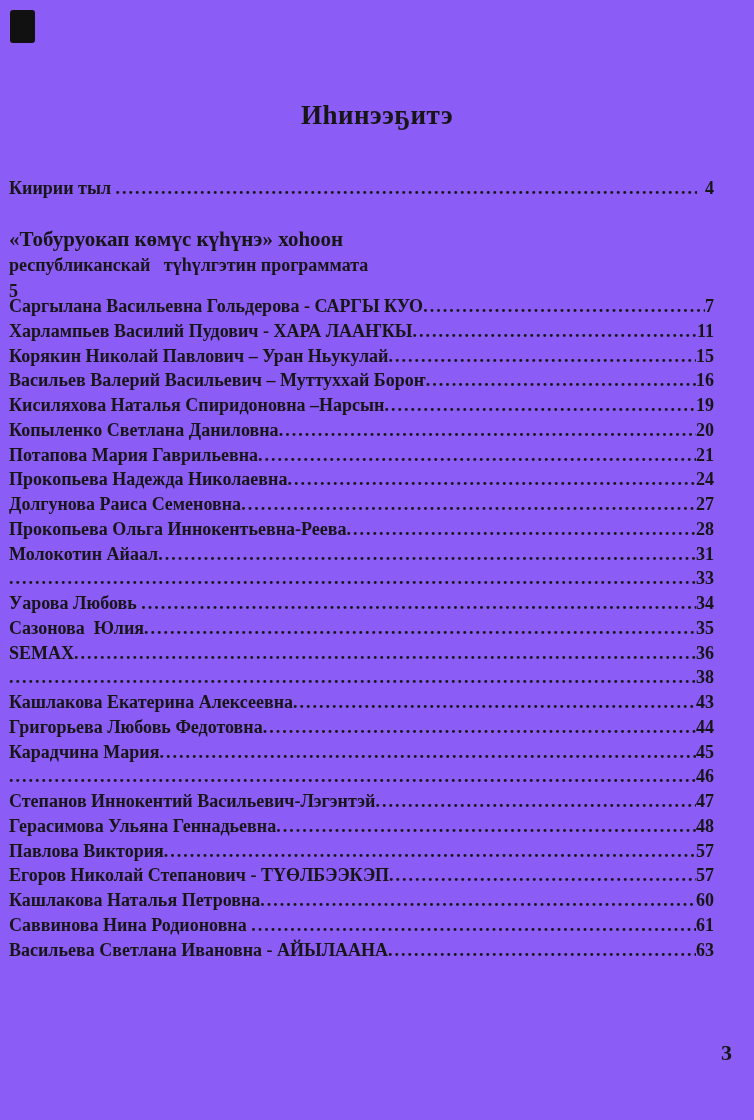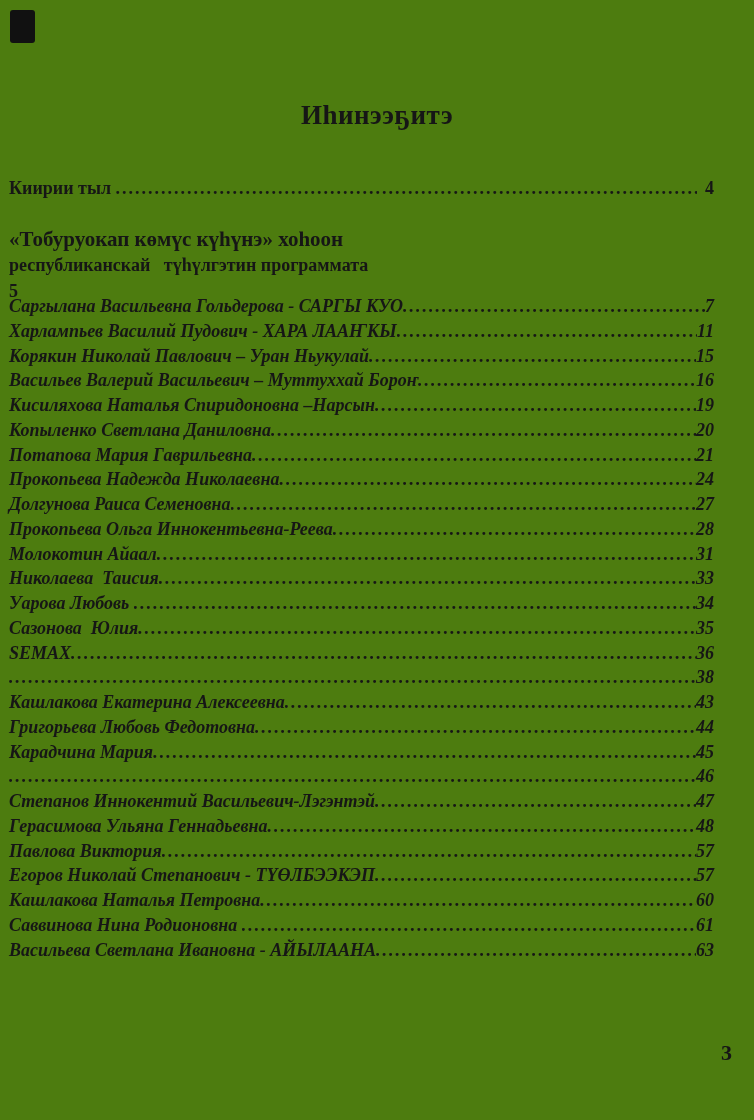--- a/index.html
+++ b/index.html
@@ -5,21 +5,21 @@
   html, body {
     margin: 0;
     padding: 0;
     background: #e9e9e9;
   }
   .page {
     position: relative;
     width: 754px;
     height: 1120px;
     margin: 0 auto;
-    background: #4d7c0f;
+    background: #8b5cf6;
     color: #161616;
     font-family: "Liberation Serif", "DejaVu Serif", serif;
     font-weight: 700;
     overflow: hidden;
   }
   .corner-mark {
     position: absolute;
     top: 10px;
     left: 10px;
     width: 25px;
@@ -77,21 +77,20 @@
   .program-line1 {
     white-space: pre;
   }
   .program-block .row {
     line-height: 26px;
     height: 26px;
     flex-direction: column;
   }
   .entries {
     top: 294px;
-    font-style: italic;
   }
   .folio {
     position: absolute;
     top: 1040px;
     right: 22px;
     font-size: 22px;
     font-weight: 700;
   }
 </style>
 </head>
@@ -168,21 +167,20 @@
         <span class="label">Прокопьева Ольга Иннокентьевна-Реева</span>
         <span class="dots">........................................................................................................................................................................................................</span>
         <span class="pg">28</span>
       </div>
       <div class="row">
         <span class="label">Молокотин Айаал</span>
         <span class="dots">........................................................................................................................................................................................................</span>
         <span class="pg">31</span>
       </div>
       <div class="row">
-        <span class="label">Николаева  Таисия</span>
         <span class="dots">........................................................................................................................................................................................................</span>
         <span class="pg">33</span>
       </div>
       <div class="row">
         <span class="label">Уарова Любовь </span>
         <span class="dots">........................................................................................................................................................................................................</span>
         <span class="pg">34</span>
       </div>
       <div class="row">
         <span class="label">Сазонова  Юлия</span>

